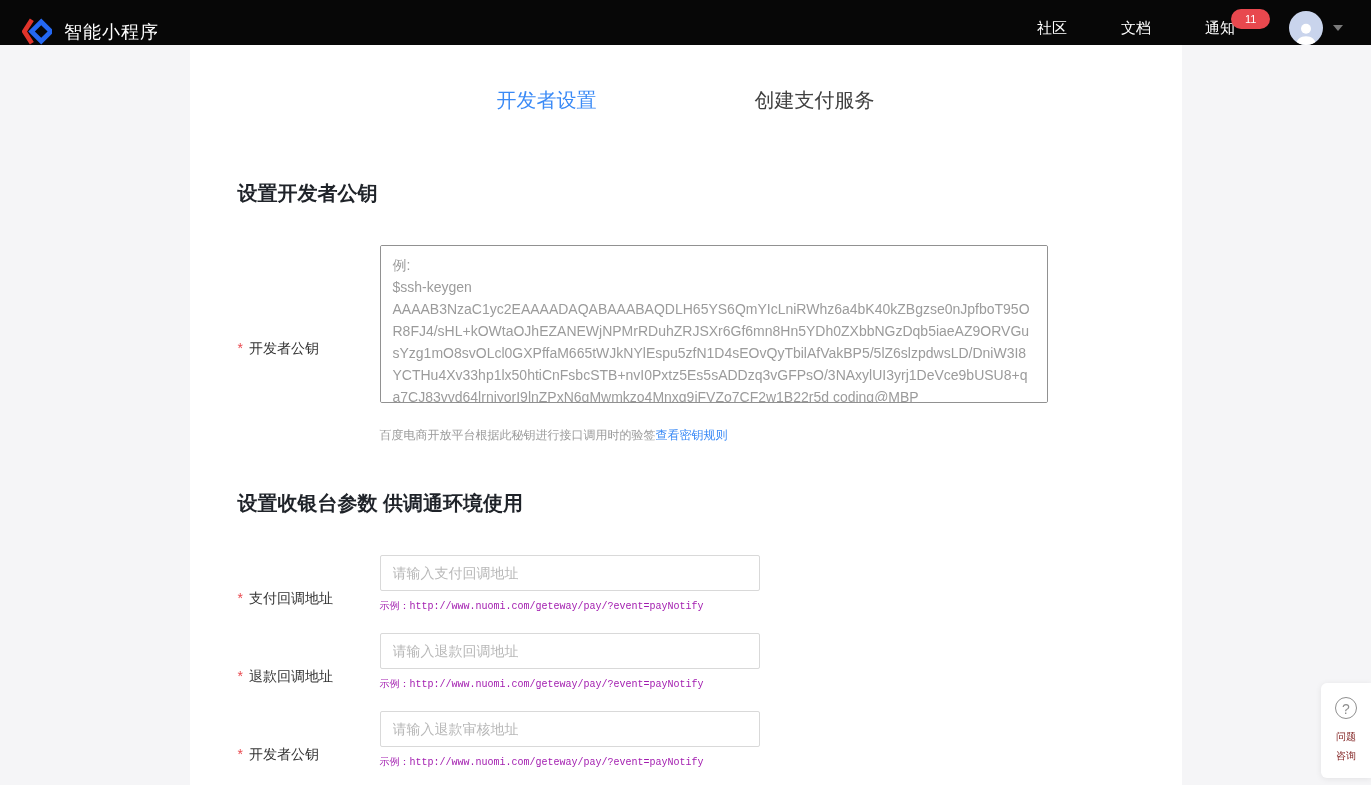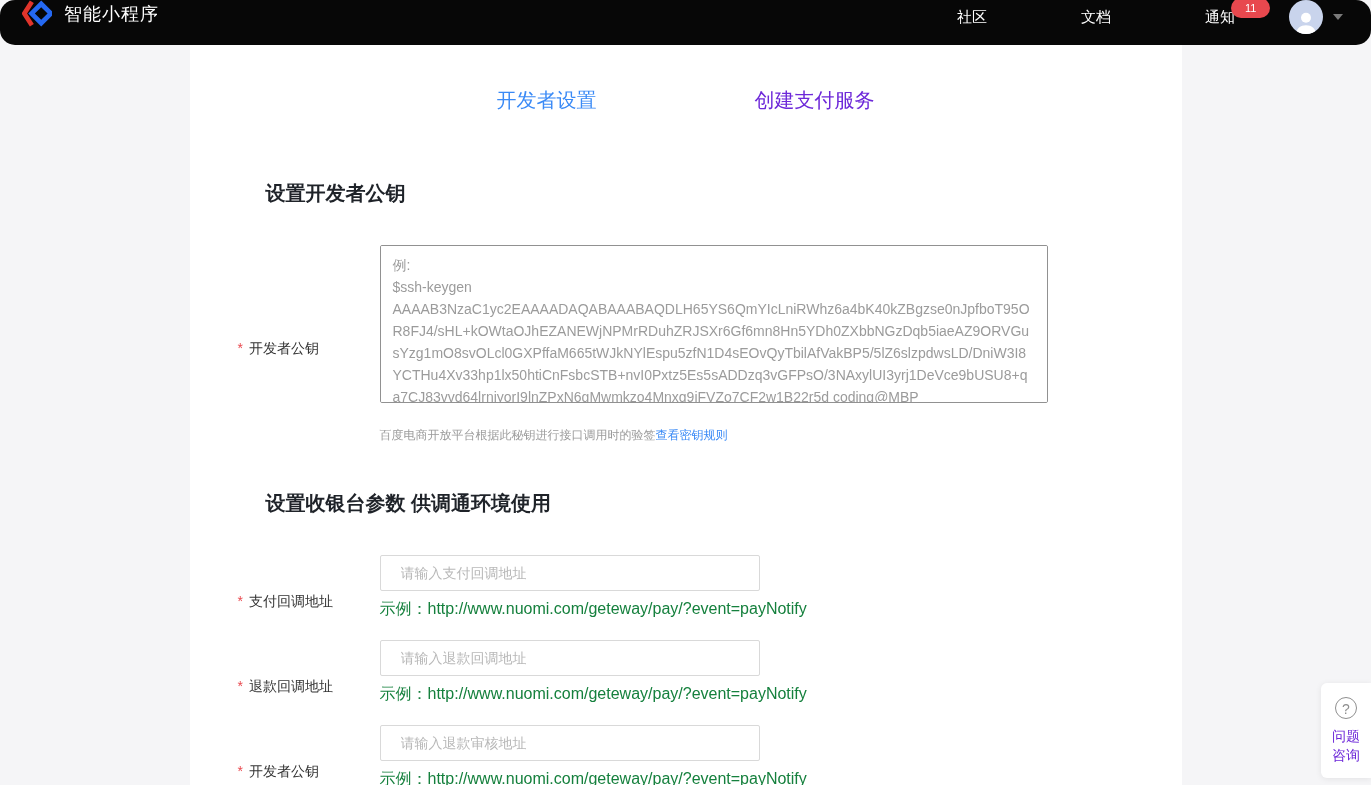--- a/index.html
+++ b/index.html
@@ -6,31 +6,30 @@
   html, body {
     width: 1371px; height: 785px;
     font-family: "Liberation Sans", "DejaVu Sans", sans-serif;
     background: #f5f5f7;
     overflow: hidden;
   }
 
   
   .header {
     height: 45px; background: #070707;
-    display: flex; align-items: flex-start; justify-content: space-between;
+    display: flex; align-items: flex-end; justify-content: space-between;
     padding: 0 22px 0 22px;
-    border-radius: 15px;
   }
   .brand { display: flex; align-items: center; gap: 12px; }
   .brand-logo { width: 30px; height: 27px; display: block; }
   .brand-name { color: #ffffff; font-size: 18px; font-weight: 500; letter-spacing: 1px; }
   .header-right { display: flex; align-items: center; }
   .nav-item {
     color: #ffffff; font-size: 15px; margin-right: 54px;
-    position: relative; cursor: pointer; text-decoration: none; margin-left: 40px;
+    position: relative; cursor: pointer; text-decoration: none;
   }
   .nav-badge {
     position: absolute; top: -10px; left: 26px;
     background: #e8484e; color: #fff; font-size: 11px;
     min-width: 20px; height: 20px; line-height: 20px; text-align: center;
     border-radius: 10px; padding: 0 14px;
   }
   .avatar {
     width: 34px; height: 34px; border-radius: 50%;
     background: #c9d4ec; overflow: hidden; display: flex;
@@ -45,25 +44,25 @@
   }
 
   
   .panel {
     width: 992px; margin: 0 auto; background: #ffffff;
     height: 740px; padding: 42px 48px 0 48px; position: relative;
   }
   .steps {
     display: flex; justify-content: center; gap: 158px; margin-bottom: 66px;
   }
-  .step { font-size: 20px; font-weight: 500; color: #6d28d9; cursor: pointer; }
+  .step { font-size: 20px; font-weight: 500; color: #404040; cursor: pointer; }
   .step.active { color: #3a8af6; }
 
   .section-title {
-    font-size: 20px; font-weight: 700; color: #1f2329; margin-bottom: 38px; margin-left: 28px;
+    font-size: 20px; font-weight: 700; color: #1f2329; margin-bottom: 38px;
   }
 
   .form-row { display: flex; margin-bottom: 0; align-items: center; }
   .form-label {
     width: 142px; flex: none; padding-top: 9px;
     font-size: 14px; color: #333; white-space: nowrap;
   }
   .req { color: #e9494f; margin-right: 6px; font-size: 14px; }
   .field-col { display: flex; flex-direction: column; }
 
@@ -77,42 +76,42 @@
   .pubkey-textarea::placeholder { color: #9b9b9b; opacity: 1; }
 
   .helper { margin-top: 24px; font-size: 12px; color: #9b9b9b; }
   .helper a { color: #3a8af6; text-decoration: none; cursor: pointer; }
 
   .section-gap { margin-top: 46px; }
 
   .url-input {
     width: 380px; height: 36px;
     border: 1px solid #d9d9d9; border-radius: 2px;
-    padding: 0 20px; font-size: 14px; color: #333;
+    padding: 0 12px; font-size: 14px; color: #333;
     outline: none; background: #fff;
     font-family: "Liberation Sans", "DejaVu Sans", sans-serif;
   }
   .url-input::placeholder { color: #b8b8b8; opacity: 1; }
-  .example { margin-top: 8px; margin-bottom: 20px; font-size: 16px; color: #15803d; }
+  .example { margin-top: 8px; margin-bottom: 20px; font-size: 10px; color: #a21caf; font-family: Liberation Mono, monospace; }
 
   
   .help-widget {
     position: fixed; right: 0; bottom: 7px;
     width: 50px; height: 95px; background: #ffffff;
     border-radius: 6px 0 0 6px;
     box-shadow: 0 1px 6px rgba(0,0,0,0.08);
     display: flex; flex-direction: column; align-items: center;
     padding-top: 14px; cursor: pointer; z-index: 10;
   }
   .help-q {
     width: 22px; height: 22px; border: 1px solid #8f8f8f; border-radius: 50%;
     color: #8f8f8f; font-size: 14px; line-height: 22px; text-align: center;
     margin-bottom: 8px;
   }
-  .help-text { font-size: 14px; color: #6d28d9; line-height: 19px; text-align: center; }
+  .help-text { font-size: 10px; color: #7f1d1d; line-height: 19px; text-align: center; }
 </style>
 </head>
 <body>
 
 <div class="header">
   <div class="brand">
     <svg class="brand-logo" viewBox="0 0 32 28">
       <path d="M10.5 1.5 L2.5 14 L10.5 26.5" stroke="#e0342b" stroke-width="5" fill="none"></path>
       <rect x="13.2" y="6.7" width="14.6" height="14.6" transform="rotate(45 20.5 14)" stroke="#2468f2" stroke-width="5" fill="none"></rect>
     </svg>

